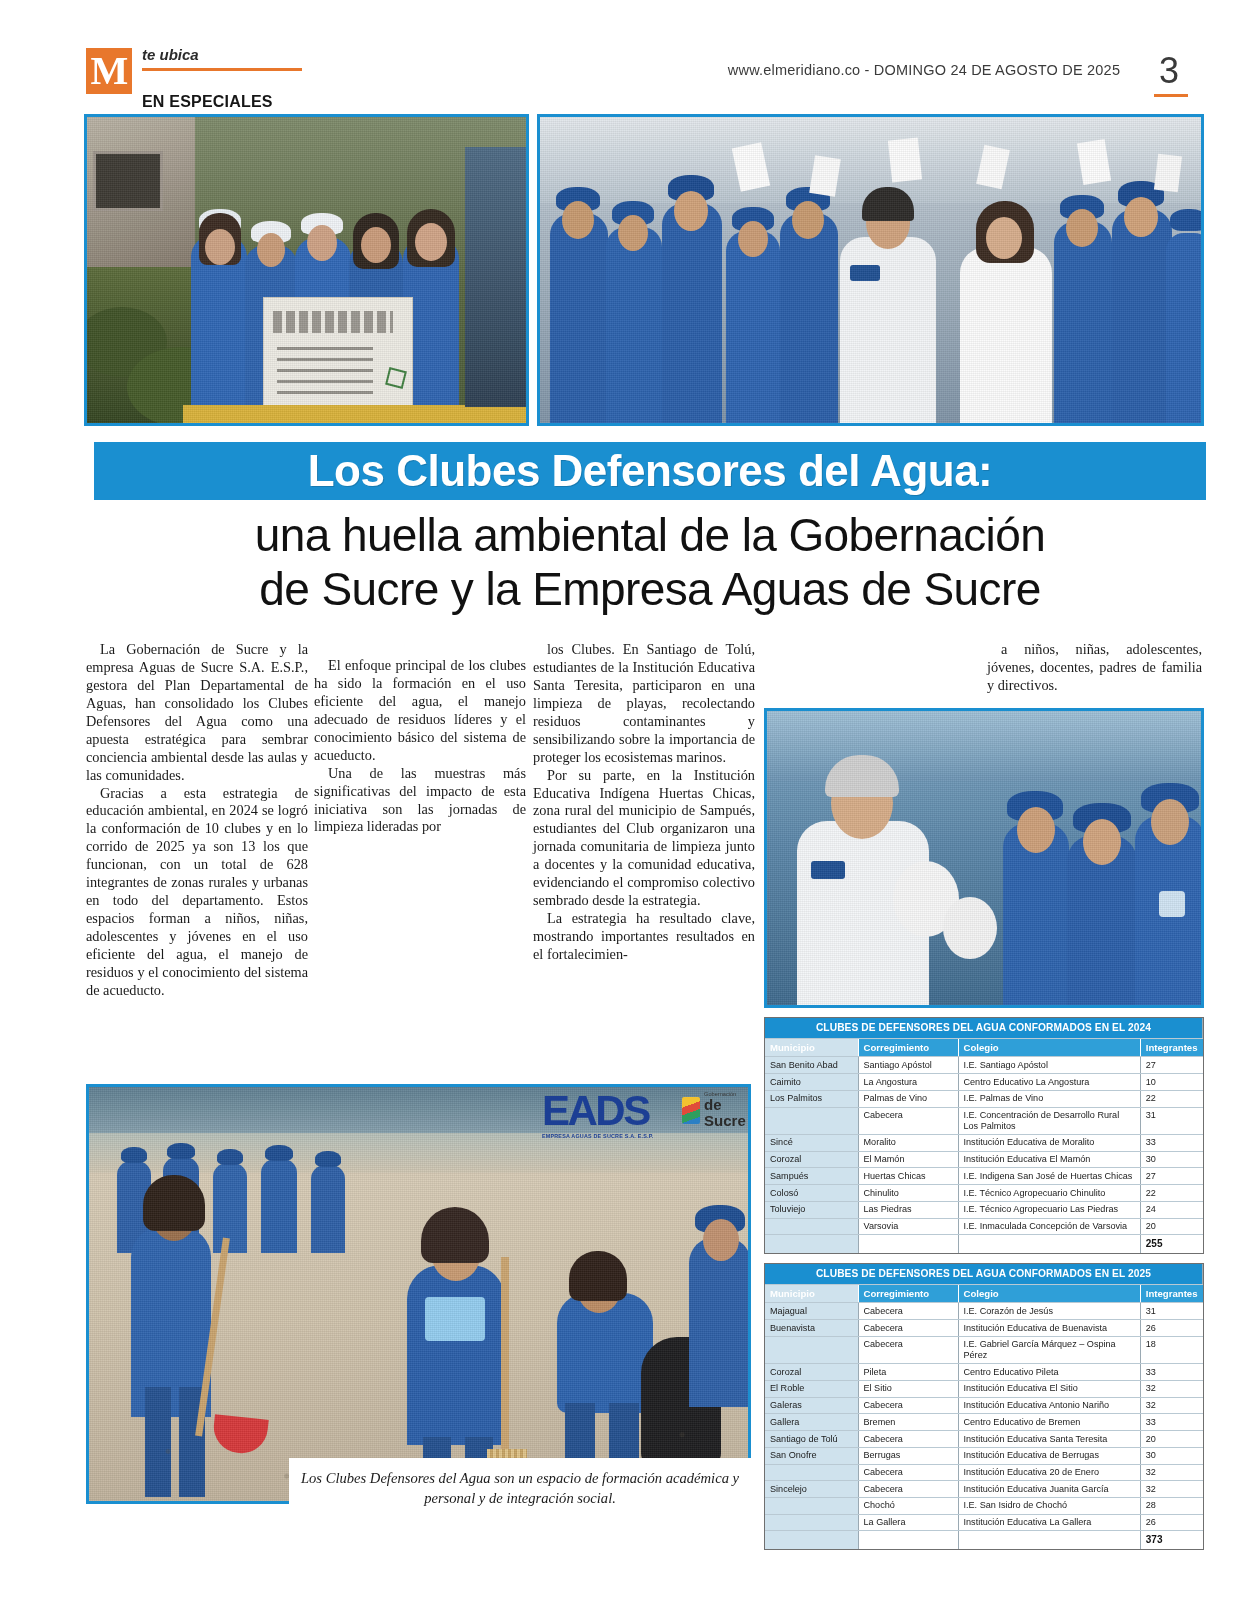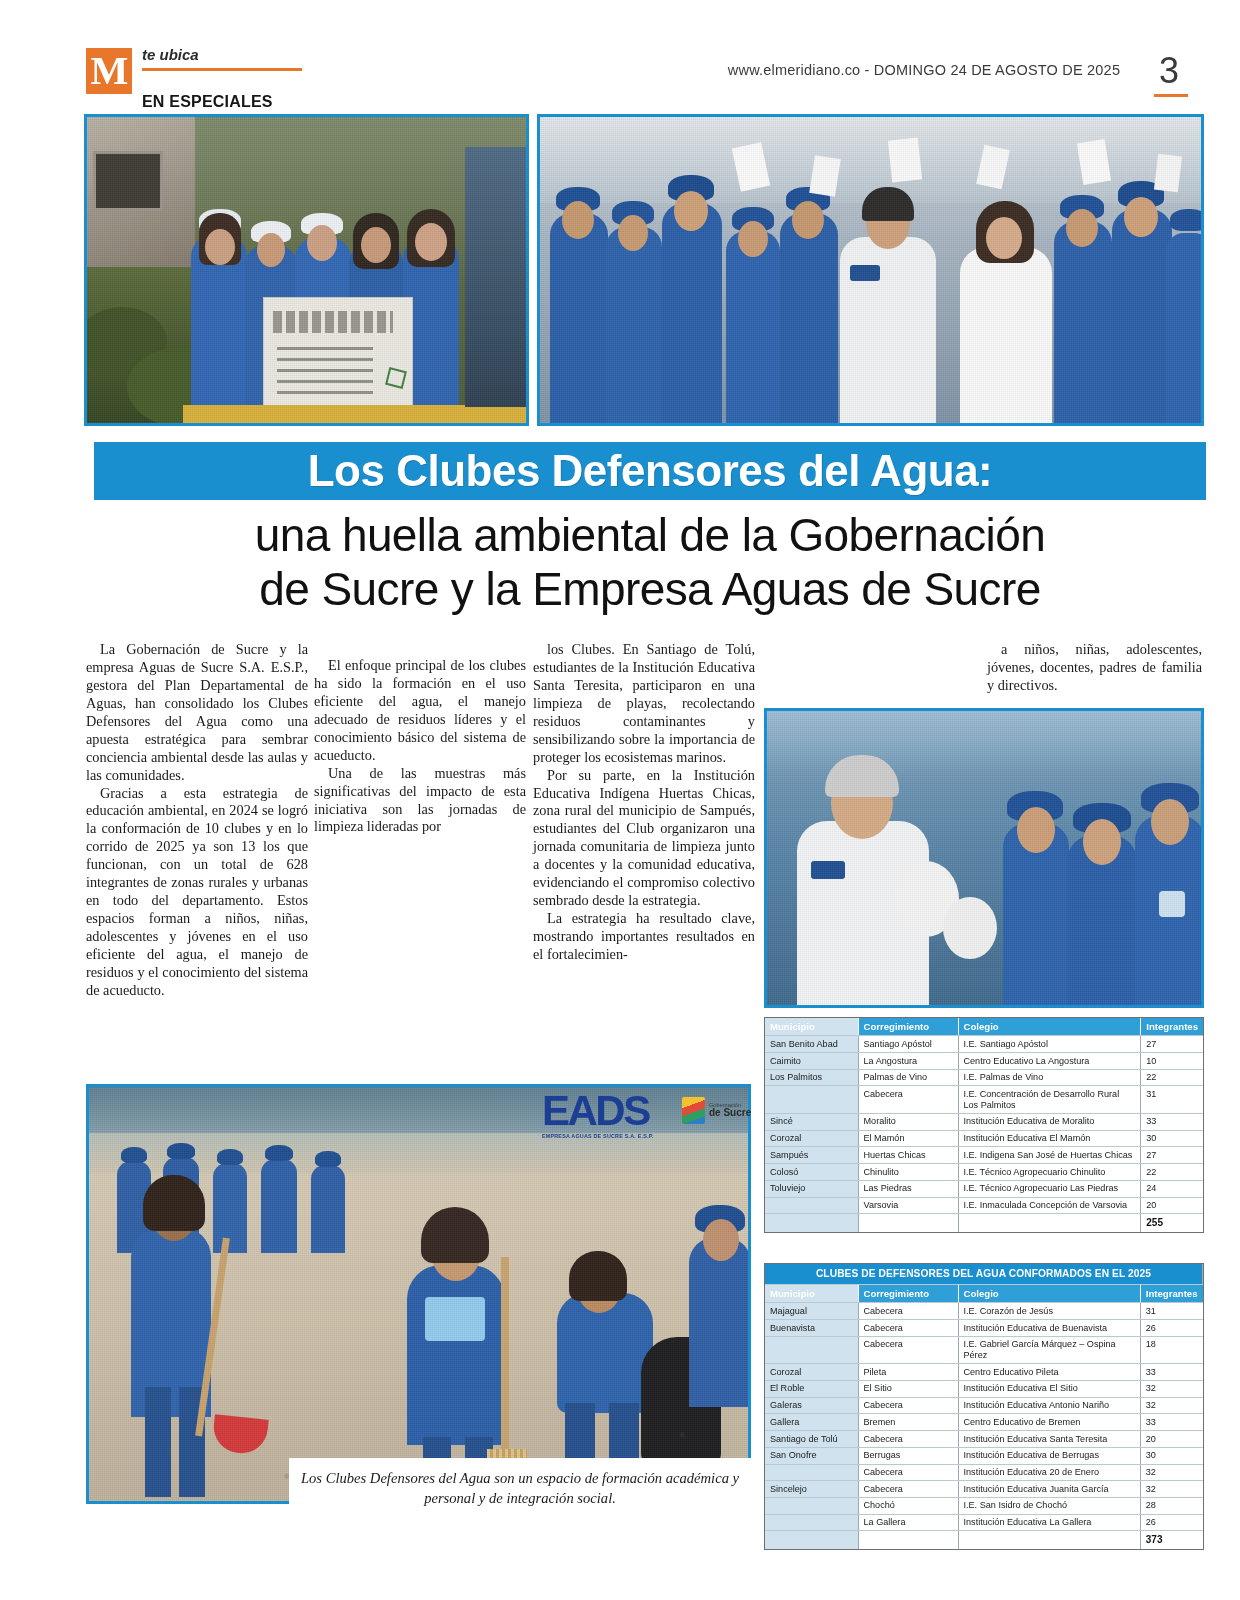--- a/index.html
+++ b/index.html
@@ -135,21 +135,21 @@
   }
   .logo-gob {
     position: absolute; left: 668px; top: 1084px; width: 72px; height: 36px;
     display:flex; align-items:center; gap:4px;
   }
   .gob-mark {
     width: 23px; height: 27px; border-radius: 2px;
     background: linear-gradient(160deg,#f2c230 0 32%, #e04b3a 32% 55%, #2f9e5e 55% 78%, #2b7fc4 78% 100%);
   }
   .gob-t1 { font-size: 5.6px; color: #3b3b3b; line-height: 1.15; }
-  .gob-t2 { font-size: 10px; color: #2b2b2b; font-weight: bold; line-height: 1.05; }
+  .gob-t2 { font-size: 15px; color: #2b2b2b; font-weight: bold; line-height: 1.05; }
 
   
   .tbl-wrap { position: absolute; border: 1.5px solid #6f6f6f; background:#fff; }
   .tbl-2024 { left: 750px; top: 1009px; width: 440px; }
   .tbl-2025 { left: 750px; top: 1255px; width: 440px; }
 
   table.t { width: 100%; border-collapse: collapse; font-family: "Liberation Sans", sans-serif; }
   table.t .title-row td {
     background: #1a8fd0; color: #ffffff; font-size: 10.2px; font-weight: bold;
     text-align: center; padding: 4px 2px; letter-spacing: .1px;
@@ -406,20 +406,23 @@
     <div class="gob-mark"></div>
     <div>
       <div class="gob-t1">Gobernación</div>
       <div class="gob-t2">de Sucre</div>
     </div>
   </div>
 
   <div class="tbl-wrap tbl-2024">
     <table class="t">
       <tbody>
+        <tr class="title-row">
+          <td colspan="4">CLUBES DE DEFENSORES DEL AGUA CONFORMADOS EN EL 2024</td>
+        </tr>
         <tr class="hdr-row">
           <td class="mun">Municipio</td>
           <td class="cor">Corregimiento</td>
           <td class="col3">Colegio</td>
           <td class="int">Integrantes</td>
         </tr>
       </tbody>
       <tbody id="t2024rows">
             <tr>
               <td class="mun">San Benito Abad</td>

